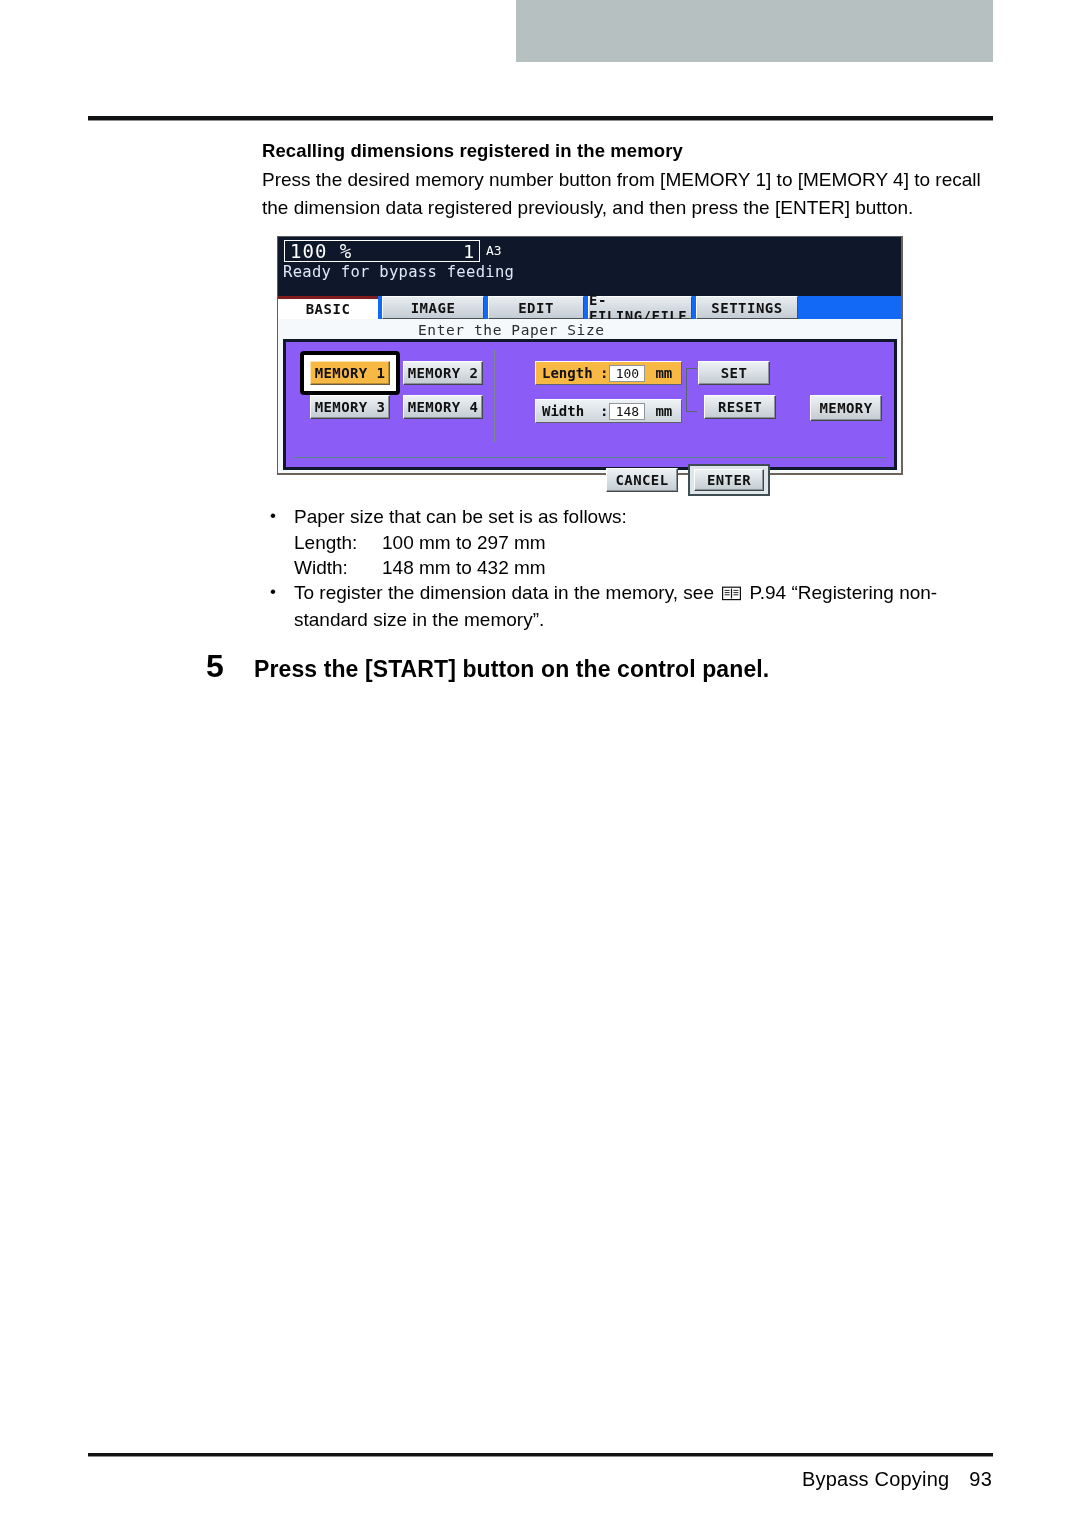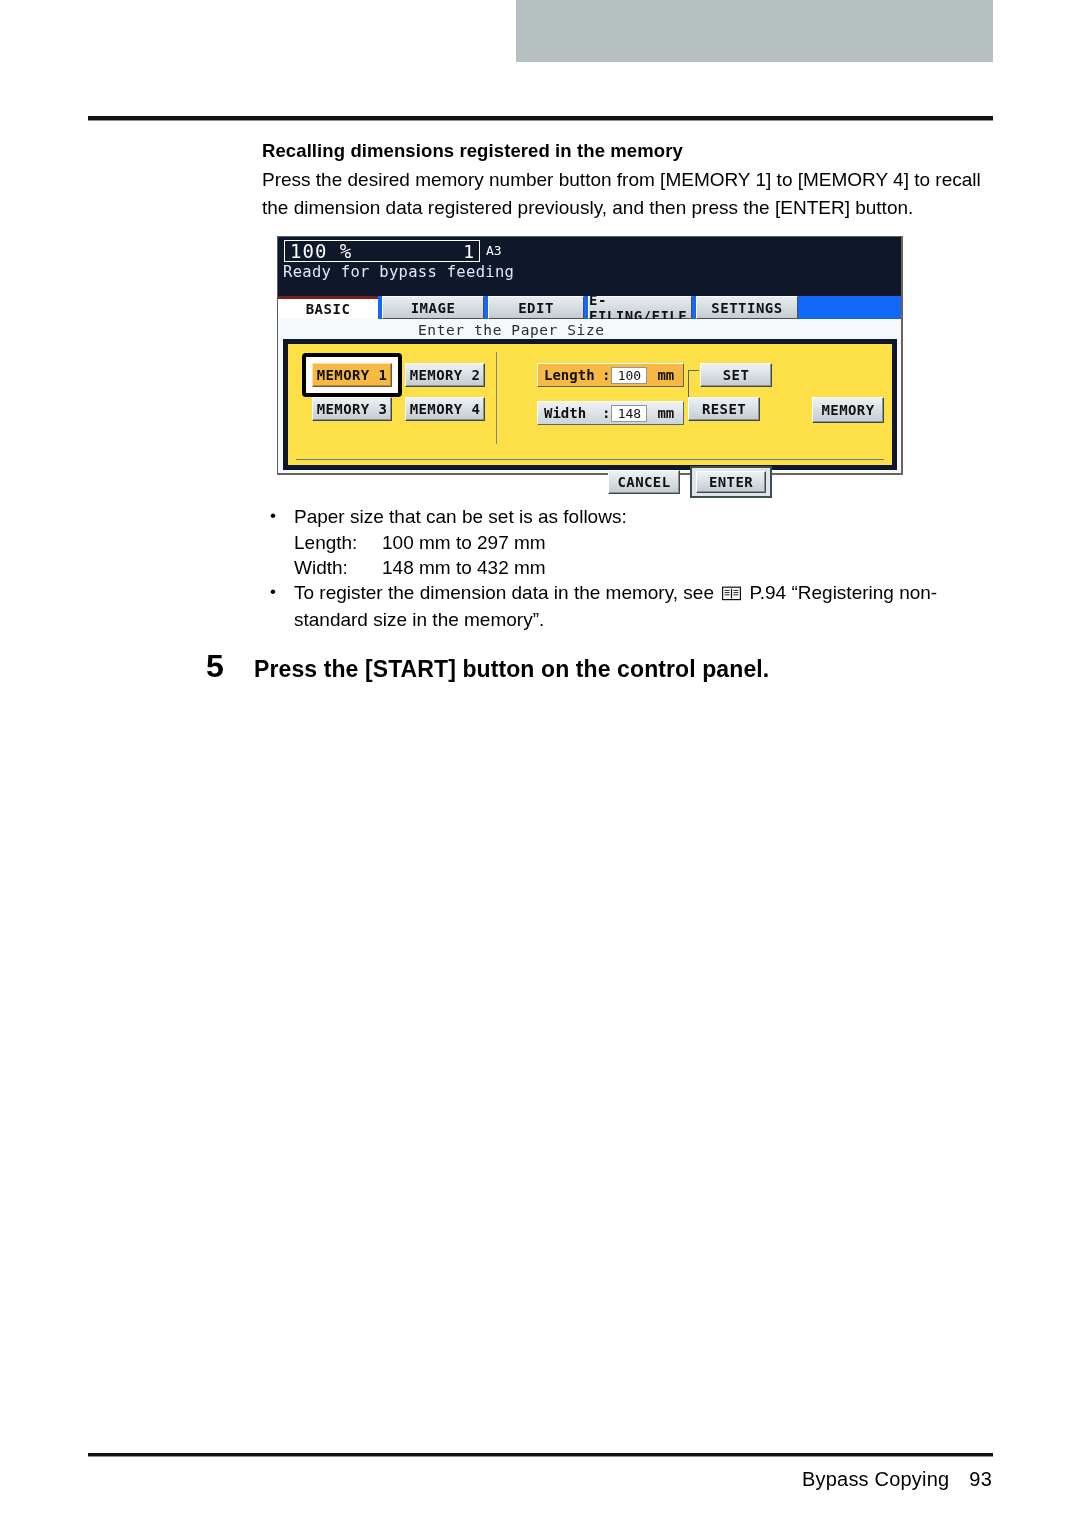--- a/index.html
+++ b/index.html
@@ -182,22 +182,22 @@
     font-size: 14.5px;
     letter-spacing: 0.6px;
     color: #2b2b2b;
   }
   .panel-frame {
     position: absolute;
     left: 5px;
     top: 20px;
     right: 4px;
     bottom: 3px;
-    border: 5px solid #0f172a;
-    background: #fde047;
+    border: 3px solid #0f172a;
+    background: #8b5cf6;
   }
   .col-divider {
     position: absolute;
     left: 208px;
     top: 8px;
     width: 0;
     height: 92px;
     border-left: 1px solid #7e888d;
   }
   .row-divider {
@@ -297,21 +297,21 @@
     left: 400px;
     top: 26px;
     width: 10px;
     height: 42px;
     border-left: 1px solid #56676c;
     border-top: 1px solid #56676c;
     border-bottom: 1px solid #56676c;
   }
 
   .set-btn   { position: absolute; left: 412px; top: 19px; width: 72px; height: 24px; text-align: right; }
-  .reset-btn { position: absolute; left: 400px; top: 53px; width: 72px; height: 24px; }
+  .reset-btn { position: absolute; left: 418px; top: 53px; width: 72px; height: 24px; }
   .memory-btn{ position: absolute; left: 524px; top: 53px; width: 72px; height: 26px; }
 
   .cancel-btn { position: absolute; left: 320px; top: 126px; width: 72px; height: 24px; }
   .enter-btn-wrap {
     position: absolute;
     left: 402px;
     top: 122px;
     width: 82px;
     height: 32px;
     box-sizing: border-box;

